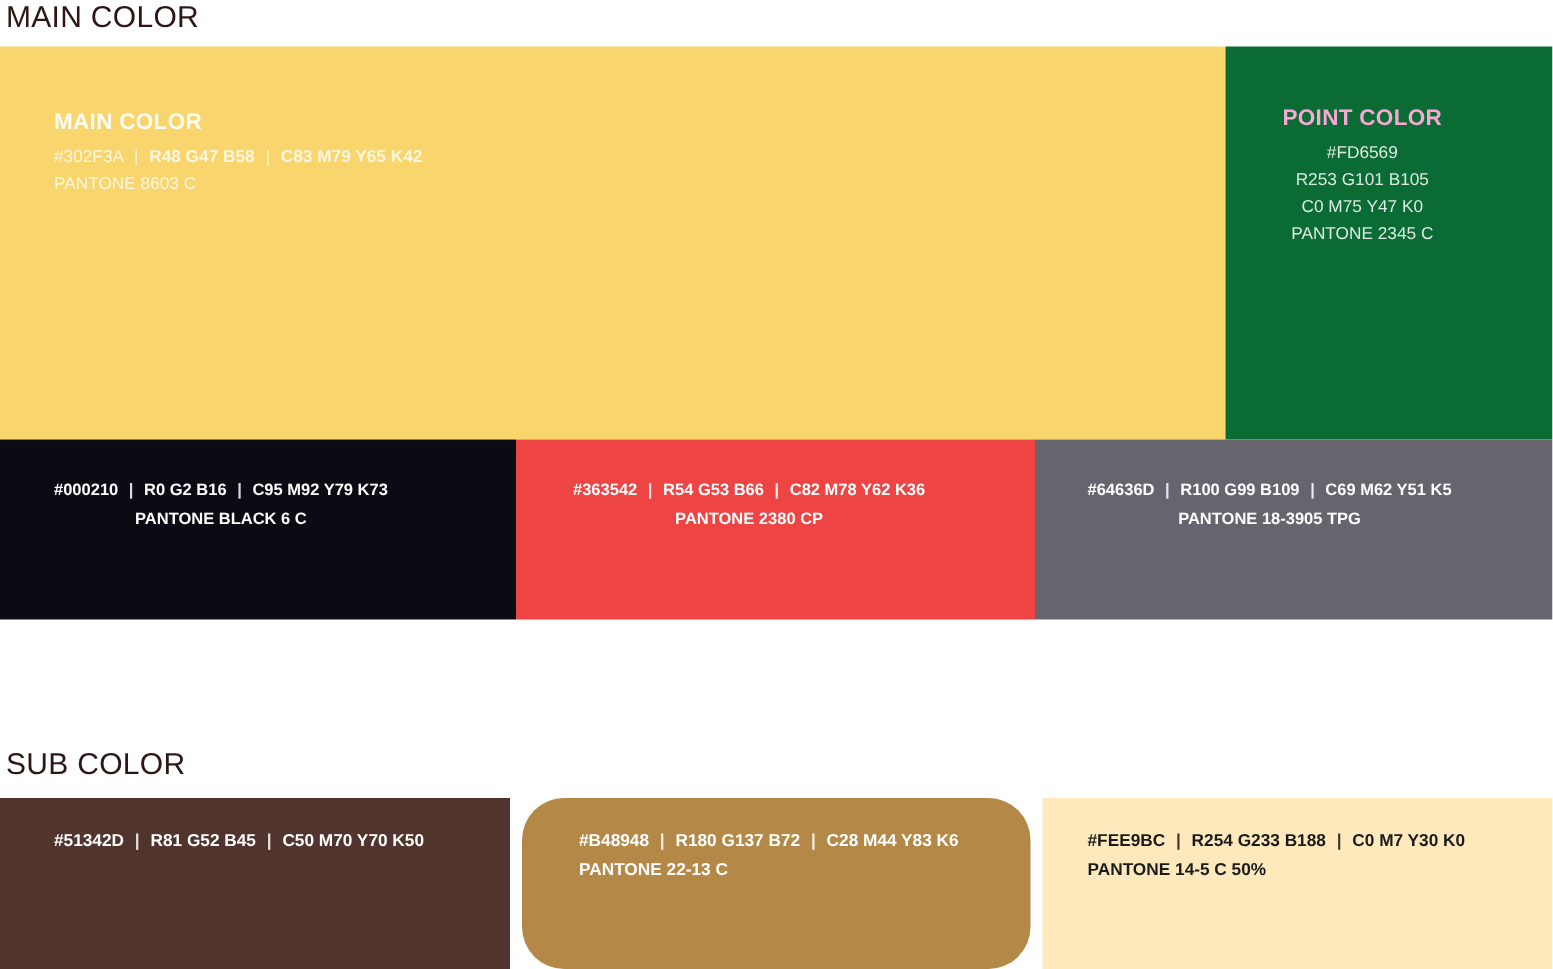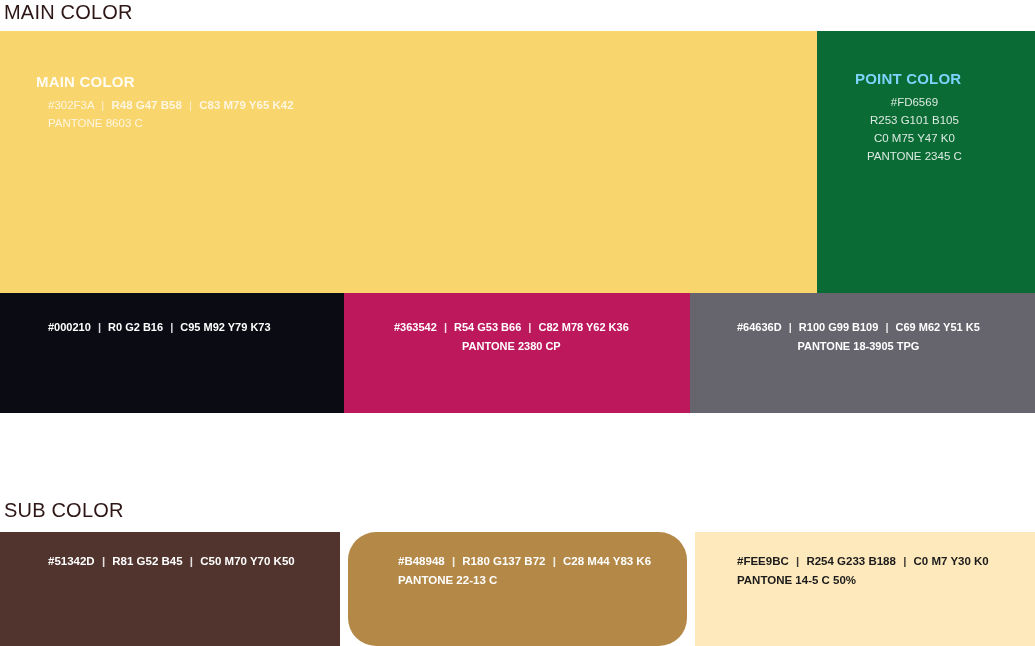--- a/index.html
+++ b/index.html
@@ -66,30 +66,29 @@
     font-weight: bold;
     letter-spacing: 0.2px;
     line-height: 20px;
     margin-bottom: 4px;
     white-space: nowrap;
   }
   .swatch-line {
     font-size: 11.5px;
     line-height: 18px;
     white-space: nowrap;
-    margin-left: 12px;
   }
   .swatch-line b { font-weight: bold; }
 
   
   .hero-main .swatch-title { color: rgba(255,255,255,0.92); }
   .hero-main .swatch-line  { color: rgba(255,255,255,0.78); }
 
   
-  .hero-point .swatch-title { color: #7dd3fc; }
+  .hero-point .swatch-title { color: #f9a8d4; }
   .hero-point .swatch-line  { color: rgba(255,255,255,0.86); text-align: center; }
 
   
   .dark-row {
     position: absolute;
     left: 0;
     top: 293px;
     width: 1035px;
     height: 120px;
   }
@@ -184,24 +183,25 @@
 
   <div class="dark-cell" id="dark-cell-0" style="background: rgb(11, 11, 20);">
     <div class="swatch-text">
       <div class="swatch-line">
         <span>#000210</span>
         <span style="padding: 0px 4px; opacity: 0.85;">|</span>
         <span>R0 G2 B16</span>
         <span style="padding: 0px 4px; opacity: 0.85;">|</span>
         <span>C95 M92 Y79 K73</span>
       </div>
-    </div>
-  </div>
-
-  <div class="dark-cell" id="dark-cell-1" style="background: #be185d;">
+      <div class="swatch-line">PANTONE BLACK 6 C</div>
+    </div>
+  </div>
+
+  <div class="dark-cell" id="dark-cell-1" style="background: #ef4444;">
     <div class="swatch-text">
       <div class="swatch-line">
         <span>#363542</span>
         <span style="padding: 0px 4px; opacity: 0.85;">|</span>
         <span>R54 G53 B66</span>
         <span style="padding: 0px 4px; opacity: 0.85;">|</span>
         <span>C82 M78 Y62 K36</span>
       </div>
       <div class="swatch-line">PANTONE 2380 CP</div>
     </div>

